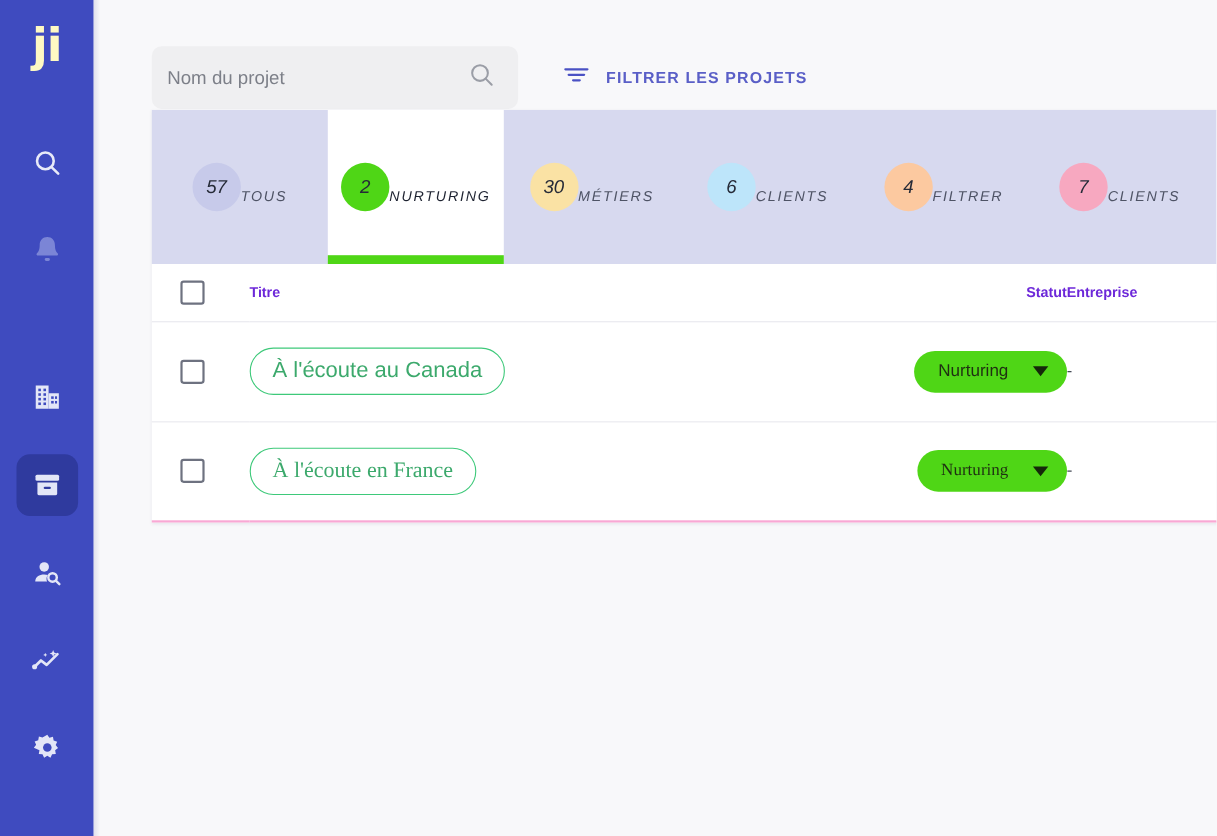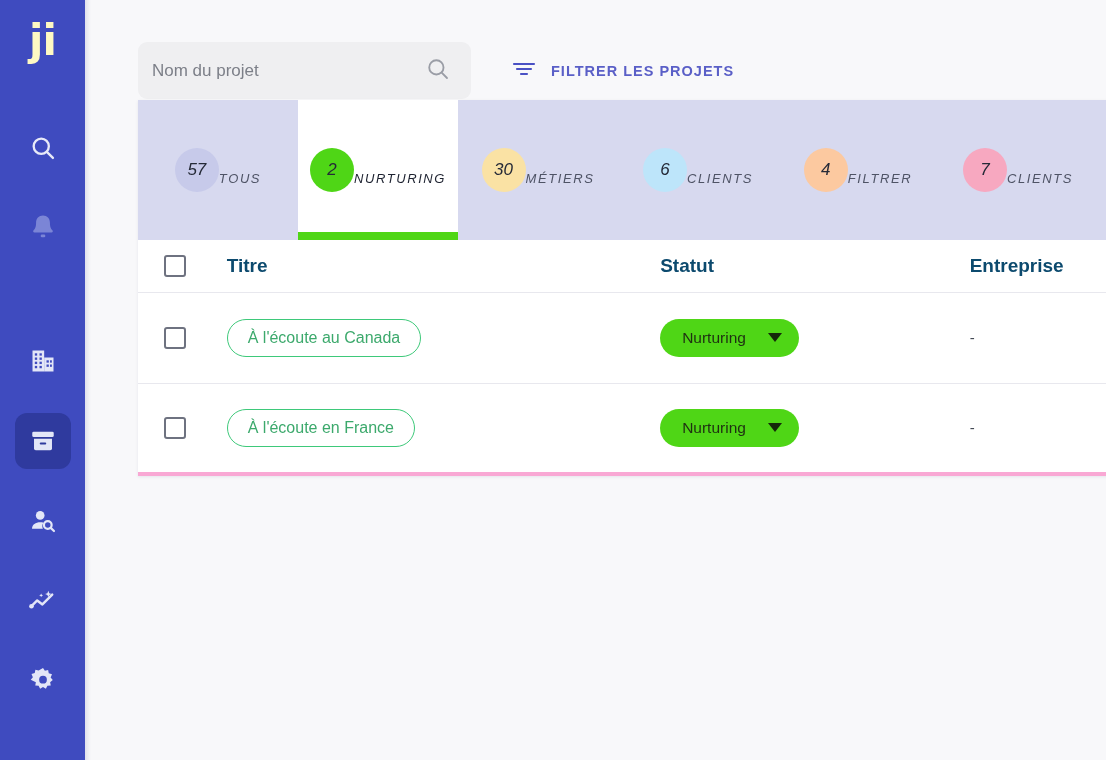--- a/index.html
+++ b/index.html
@@ -178,50 +178,50 @@
   table { border-collapse: collapse; width: 100%; }
 
   th, td {
     text-align: left;
     vertical-align: middle;
     border-bottom: 1px solid #e8e8ee;
   }
 
   thead th {
     height: 52px;
-    font-size: 19px;
-    color: #0c4a6e;
+    font-size: 13px;
+    color: #6d28d9;
     font-weight: bold;
     padding: 0;
   }
 
   tbody td { height: 91px; padding: 0; }
-  tbody tr:last-child td { border-bottom: 4px solid #f9a8d4; }
+  tbody tr:last-child td { border-bottom: 2px solid #f9a8d4; font-family: Liberation Serif, serif; }
 
   .col-check { width: 86px; padding-left: 26px !important; }
   .col-titre { width: 420px; }
-  .col-statut { width: 300px; }
+  .col-statut { width: 300px; text-align: right; }
   .col-entreprise { width: 260px; }
 
   .checkbox {
     width: 22px; height: 22px;
     border: 2px solid #6e7280;
     border-radius: 3px;
     background: #ffffff;
     cursor: pointer;
     display: block;
   }
 
   .title-chip {
     display: inline-block;
     border: 1px solid #3ec97a;
     border-radius: 22px;
     padding: 9px 20px;
     color: #3ca96c;
-    font-size: 16px;
+    font-size: 20px;
     cursor: pointer;
     white-space: nowrap;
   }
 
   .status-pill {
     display: inline-flex;
     align-items: center;
     background: #4fd616;
     border-radius: 22px;
     padding: 10px 17px 10px 22px;

